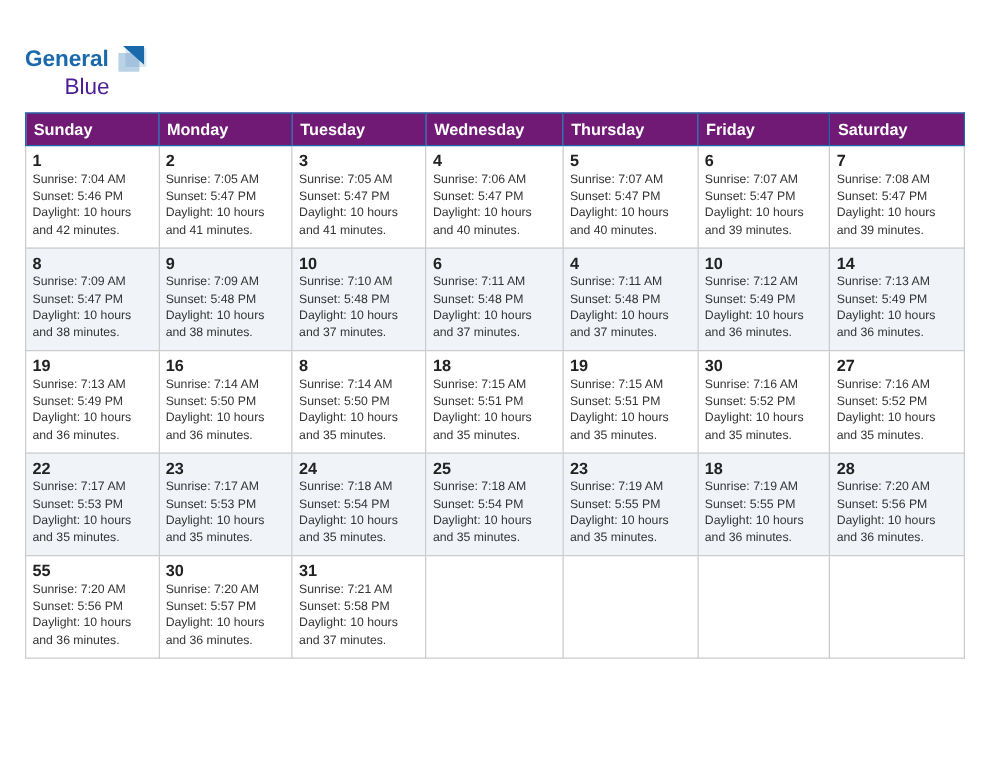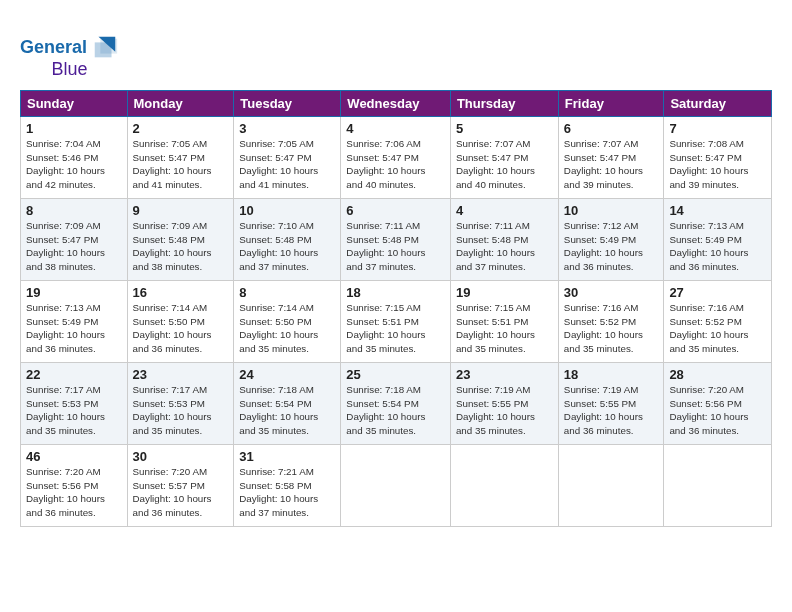--- a/index.html
+++ b/index.html
@@ -252,21 +252,21 @@
         <span class="day-num">18</span>
         <span class="day-info">Sunrise: 7:19 AM<br>Sunset: 5:55 PM<br>Daylight: 10 hours<br>and 36 minutes.</span>
       </td>
           <td>
         <span class="day-num">28</span>
         <span class="day-info">Sunrise: 7:20 AM<br>Sunset: 5:56 PM<br>Daylight: 10 hours<br>and 36 minutes.</span>
       </td>
         </tr>
         <tr>
           <td>
-        <span class="day-num">46</span>
+        <span class="day-num">55</span>
         <span class="day-info">Sunrise: 7:20 AM<br>Sunset: 5:56 PM<br>Daylight: 10 hours<br>and 36 minutes.</span>
       </td>
           <td>
         <span class="day-num">30</span>
         <span class="day-info">Sunrise: 7:20 AM<br>Sunset: 5:57 PM<br>Daylight: 10 hours<br>and 36 minutes.</span>
       </td>
           <td>
         <span class="day-num">31</span>
         <span class="day-info">Sunrise: 7:21 AM<br>Sunset: 5:58 PM<br>Daylight: 10 hours<br>and 37 minutes.</span>
       </td>

